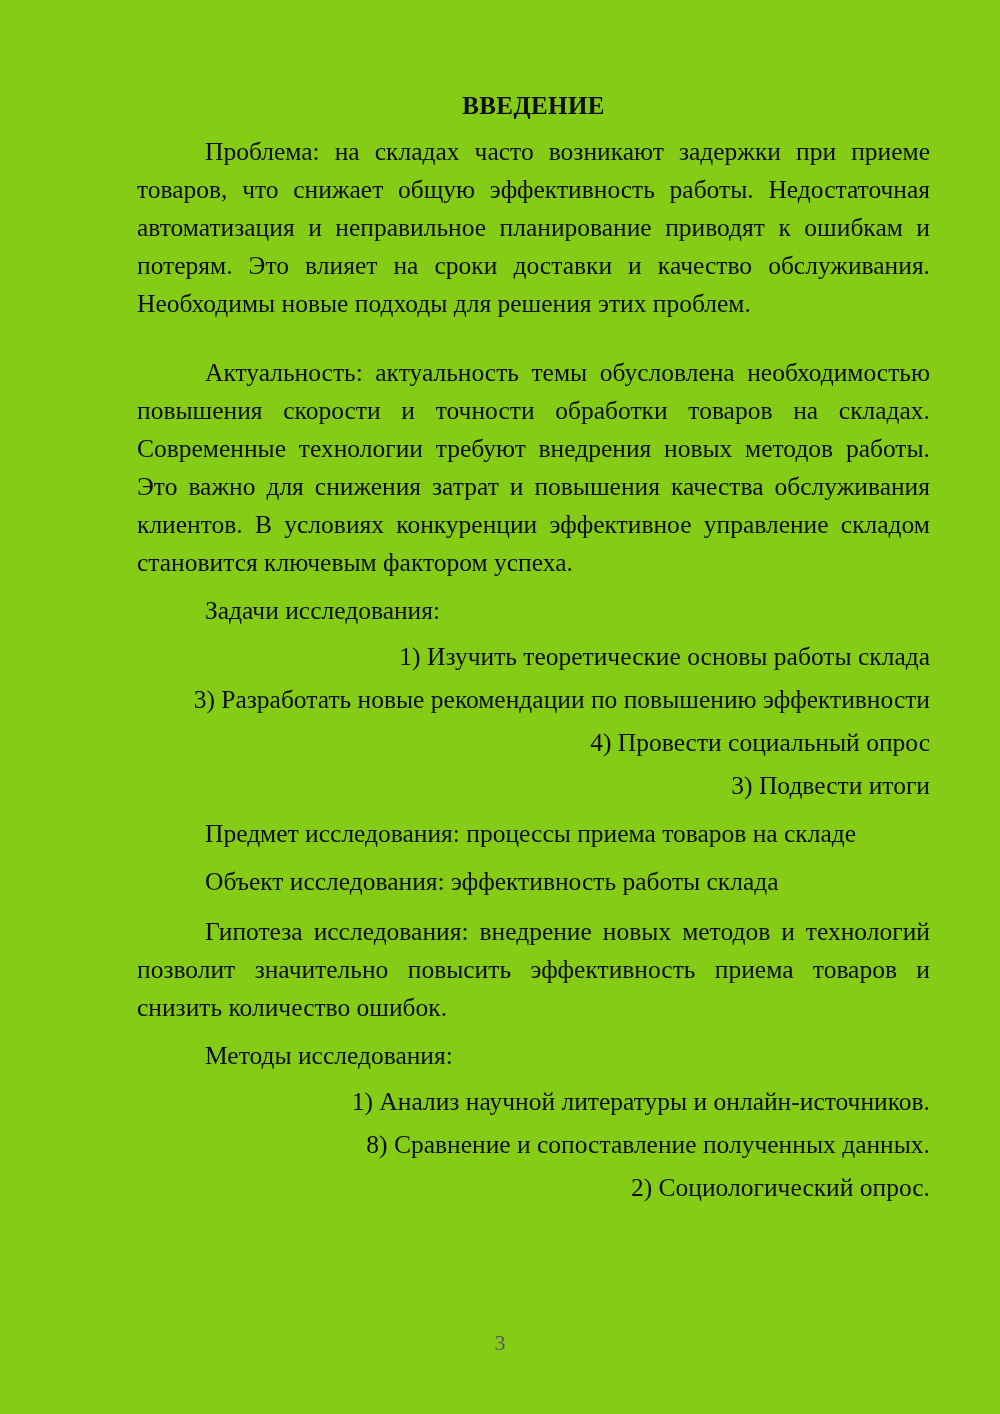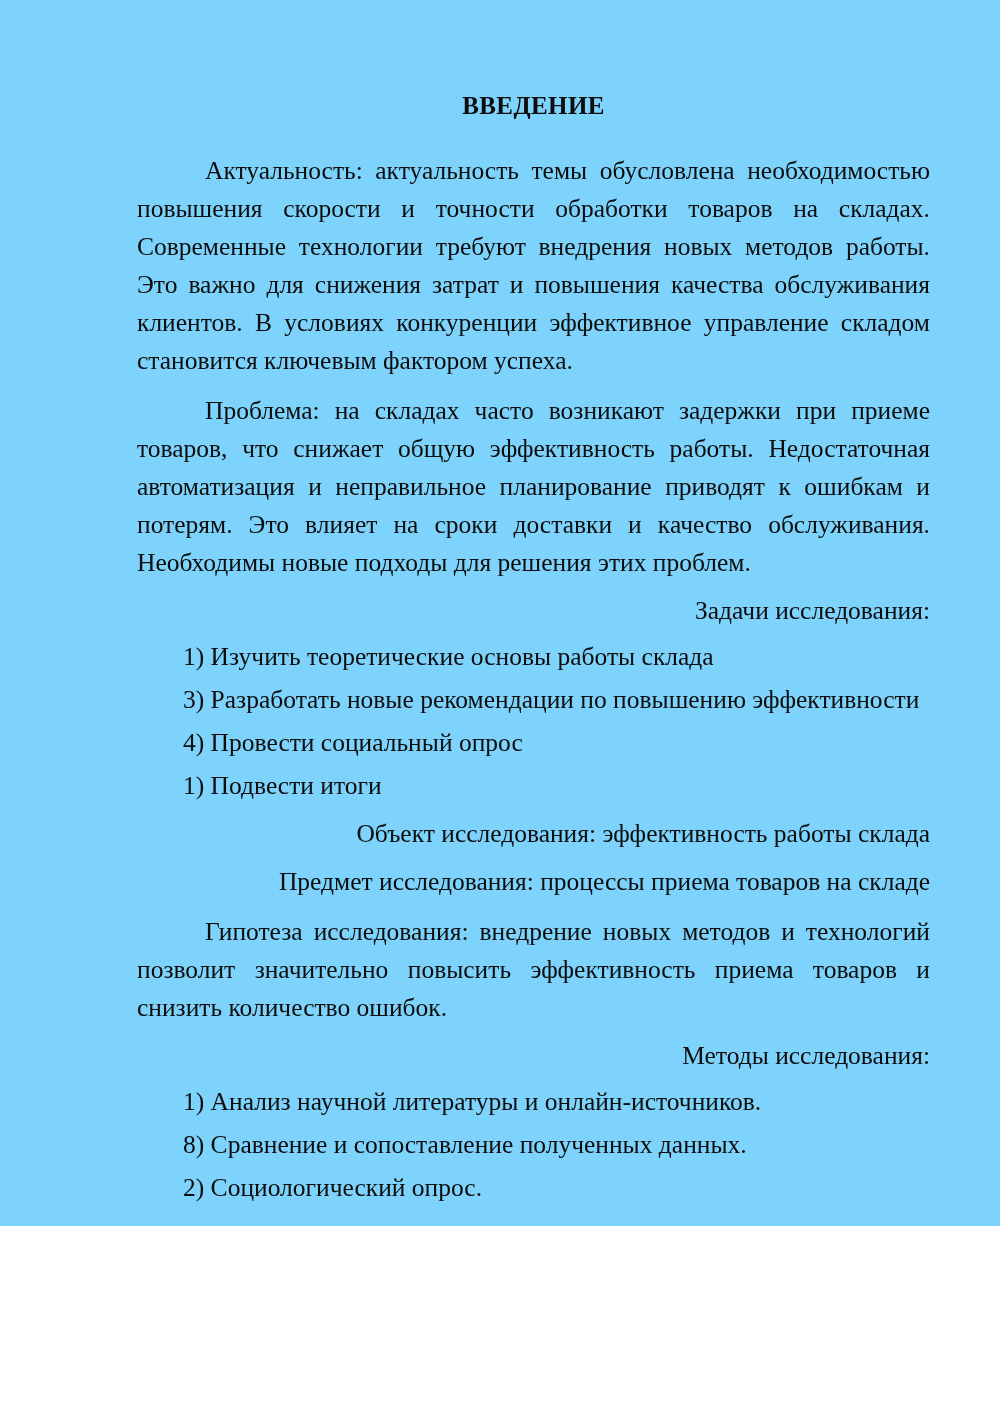--- a/index.html
+++ b/index.html
@@ -5,23 +5,23 @@
 <style>
   html, body {
     margin: 0;
     padding: 0;
     background: #ffffff;
   }
 
   .page {
     position: relative;
     width: 1000px;
-    height: 1226px;
+    height: 1414px;
     margin: 0 auto;
-    background: #7dd3fc;
+    background: #84cc16;
     box-sizing: border-box;
     font-family: "Liberation Serif", "DejaVu Serif", serif;
     color: #0d0d0d;
     overflow: hidden;
   }
 
   .content {
     position: absolute;
     left: 137px;
     top: 0;
@@ -58,21 +58,21 @@
 
   .list {
     list-style: none;
     margin: 0;
     padding: 0;
   }
 
   .list-item {
     font-size: 25.5px;
     line-height: 38px;
-    text-align: left;
+    text-align: right;
     margin: 0;
     padding-left: 46px;
     text-indent: 0;
   }
 
   .list.spaced .list-item {
     margin-top: 5px;
   }
 
   .list.spaced {
@@ -82,21 +82,20 @@
   .sub-line {
     font-size: 25.5px;
     line-height: 38px;
     text-align: left;
     margin: 0;
     text-indent: 68px;
   }
 
   .sub-line.gap {
     margin-top: 10px;
-    text-align: right;
   }
 
   .page-number {
     position: absolute;
     left: 0;
     right: 0;
     top: 1330px;
     text-align: center;
     font-size: 22px;
     color: #5a5a5a;
@@ -104,37 +103,37 @@
   }
 </style>
 </head>
 <body>
 
 <div class="page">
   <div class="content">
 
     <h1 class="doc-title">ВВЕДЕНИЕ</h1>
 
+    <p class="para gap">Проблема: на складах часто возникают задержки при приеме товаров, что снижает общую эффективность работы. Недостаточная автоматизация и неправильное планирование приводят к ошибкам и потерям. Это влияет на сроки доставки и качество обслуживания. Необходимы новые подходы для решения этих проблем.</p>
+
     <p class="para first">Актуальность: актуальность темы обусловлена необходимостью повышения скорости и точности обработки товаров на складах. Современные технологии требуют внедрения новых методов работы. Это важно для снижения затрат и повышения качества обслуживания клиентов. В условиях конкуренции эффективное управление складом становится ключевым фактором успеха.</p>
-
-    <p class="para gap">Проблема: на складах часто возникают задержки при приеме товаров, что снижает общую эффективность работы. Недостаточная автоматизация и неправильное планирование приводят к ошибкам и потерям. Это влияет на сроки доставки и качество обслуживания. Необходимы новые подходы для решения этих проблем.</p>
 
 
     <p class="sub-line gap">Задачи исследования:</p>
 
     <ul class="list spaced">
       <li class="list-item">1) Изучить теоретические основы работы склада</li>
       <li class="list-item">3) Разработать новые рекомендации по повышению эффективности</li>
       <li class="list-item">4) Провести социальный опрос</li>
-      <li class="list-item">1) Подвести итоги</li>
+      <li class="list-item">3) Подвести итоги</li>
     </ul>
 
+    <p class="sub-line gap">Предмет исследования: процессы приема товаров на складе</p>
+
     <p class="sub-line gap">Объект исследования: эффективность работы склада</p>
-
-    <p class="sub-line gap">Предмет исследования: процессы приема товаров на складе</p>
 
     <p class="para gap">Гипотеза исследования: внедрение новых методов и технологий позволит значительно повысить эффективность приема товаров и снизить количество ошибок.</p>
 
     <p class="sub-line gap">Методы исследования:</p>
 
     <ul class="list spaced">
       <li class="list-item">1) Анализ научной литературы и онлайн-источников.</li>
       <li class="list-item">8) Сравнение и сопоставление полученных данных.</li>
       <li class="list-item">2) Социологический опрос.</li>
     </ul>

